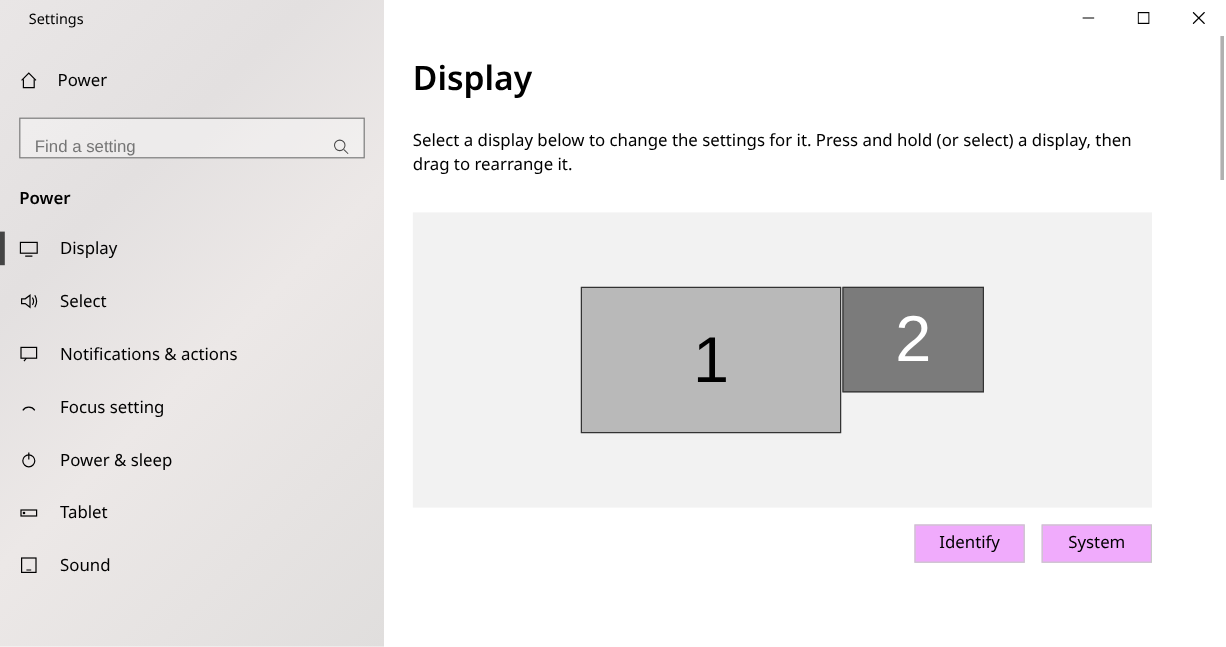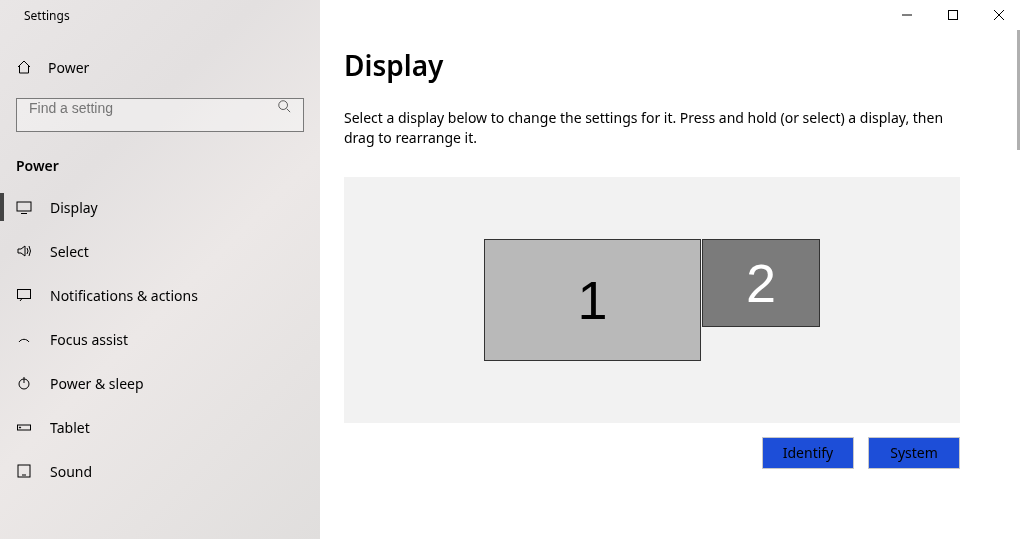--- a/index.html
+++ b/index.html
@@ -61,21 +61,21 @@
     font-size: 14px;
   }
   .home-row .icon { width: 20px; display:flex; align-items:center; }
   .home-row span.lbl { margin-left: 12px; }
   .search {
     margin: 0 16px 14px 16px;
     height: 34px;
     border: 1px solid #7a7a7a;
     background: rgba(255,255,255,0.35);
     display: flex;
-    align-items: flex-start;
+    align-items: flex-end;
     padding: 0 10px;
   }
   .search input {
     flex: 1;
     border: none;
     background: transparent;
     outline: none;
     font-size: 14px;
     color: #555;
   }
@@ -157,21 +157,21 @@
     z-index: 1;
   }
   .btn-row {
     display: flex;
     gap: 14px;
     width: 616px;
     justify-content: flex-end;
   }
   .btn {
     width: 92px; height: 32px;
-    background: #1d4ed8;
+    background: #f0abfc;
     border: 1px solid #c8c8c8;
     display: flex; align-items:center; justify-content:center;
     font-size:14px;
   }
   .scrollbar {
     position:absolute;
     right:0; top:30px; bottom:0;
     width:14px;
   }
   .scrollbar .thumb {
@@ -268,21 +268,21 @@
           </span>
           <span class="lbl">Notifications &amp; actions</span>
         </div>
 
         <div class="nav-item">
           <span class="icon">
             <svg width="16" height="16" viewBox="0 0 16 16" fill="none" stroke="#000" stroke-width="1">
               <path d="M3 11 A6 6 0 0 1 13 11"></path>
             </svg>
           </span>
-          <span class="lbl">Focus assist</span>
+          <span class="lbl">Focus setting</span>
         </div>
 
         <div class="nav-item">
           <span class="icon">
             <svg width="16" height="16" viewBox="0 0 16 16" fill="none" stroke="#000" stroke-width="1">
               <circle cx="8" cy="9" r="5"></circle>
                 <line x1="8" y1="2" x2="8" y2="8"></line>
             </svg>
           </span>
           <span class="lbl">Power &amp; sleep</span>

